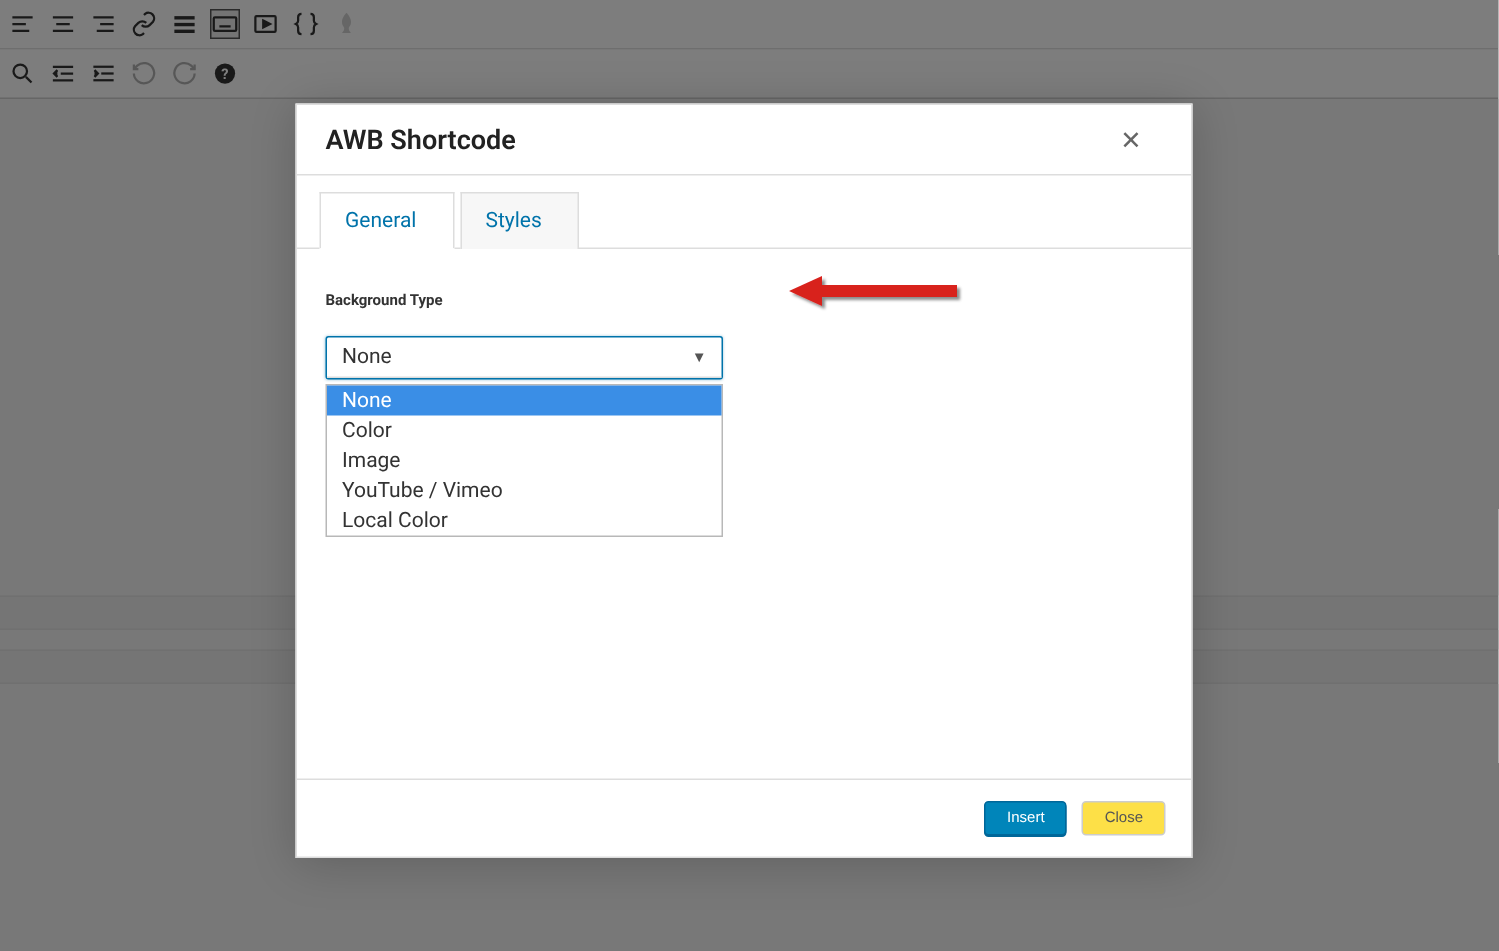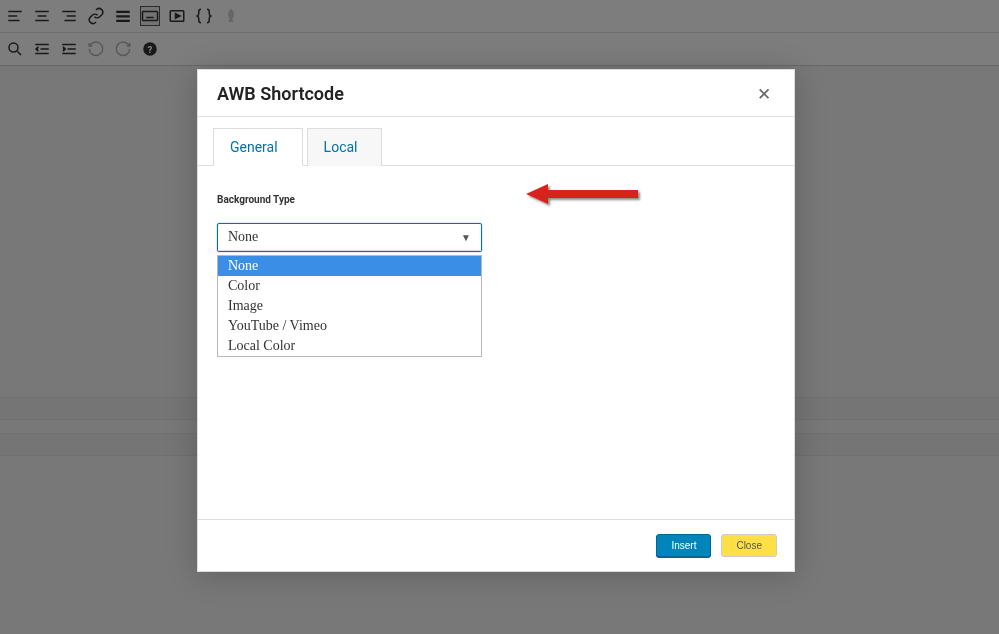--- a/index.html
+++ b/index.html
@@ -69,21 +69,21 @@
   background: #fff;
   border: 1px solid #ddd;
   box-shadow: 0 3px 30px rgba(0,0,0,0.2);
   display: flex;
   flex-direction: column;
 }
 .modal-header {
   display: flex;
   justify-content: space-between;
   align-items: center;
-  padding: 13px 20px 12px 19px;
+  padding: 13px 30px 12px 19px;
   border-bottom: 1px solid #ddd;
 }
 .modal-title {
   font-size: 18px;
   font-weight: 600;
   color: #222;
 }
 .close-x {
   width: 20px;
   height: 20px;
@@ -141,21 +141,20 @@
 }
 
 .select-box {
   width: 265px;
   border: 1px solid #0073aa;
   background: #fff;
   border-radius: 2px;
   box-shadow: 0 0 2px rgba(0,115,170,0.4);
   margin-bottom: 0;
   position: relative;
-  font-family: Liberation Serif, serif;
 }
 .select-display {
   padding: 5px 10px;
   font-size: 14px;
   color: #333;
   display: flex;
   justify-content: space-between;
   align-items: center;
   border-bottom: 1px solid #ddd;
   cursor: pointer;
@@ -329,21 +328,21 @@
 <div class="overlay"></div>
 
 <div class="modal">
   <div class="modal-header">
     <div class="modal-title">AWB Shortcode</div>
     <div class="close-x">✕</div>
   </div>
 
   <div class="tabs-row">
     <div class="tab active">General</div>
-    <div class="tab">Local</div>
+    <div class="tab">Styles</div>
   </div>
 
   <div class="modal-body">
     <span class="field-label">Background Type</span>
 
     <svg class="arrow" viewBox="0 0 116 24">
       <defs>
         <filter id="ds" x="-20%" y="-20%" width="140%" height="160%">
           <feDropShadow dx="2" dy="2" stdDeviation="1" flood-color="rgba(0,0,0,0.45)"></feDropShadow>
         </filter>

